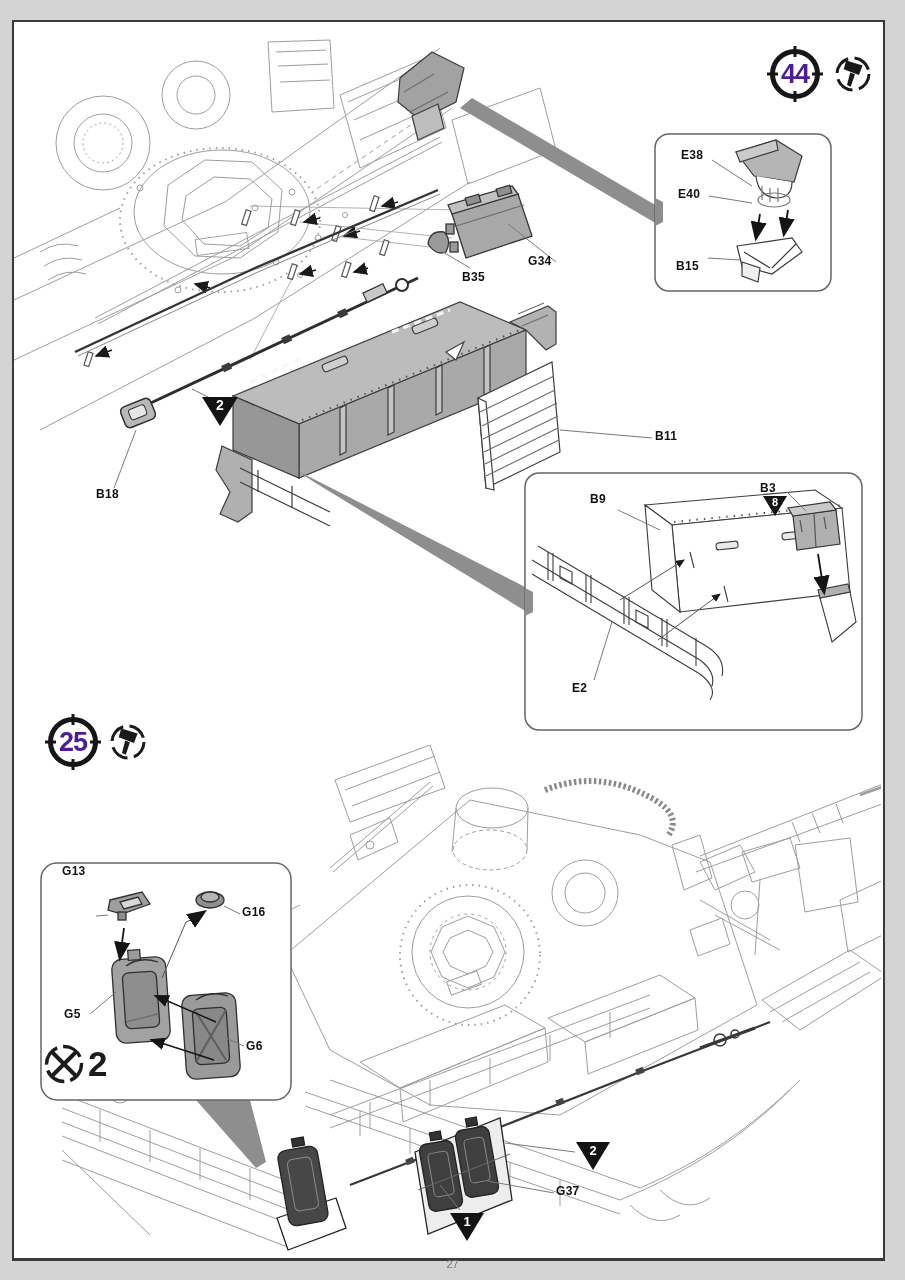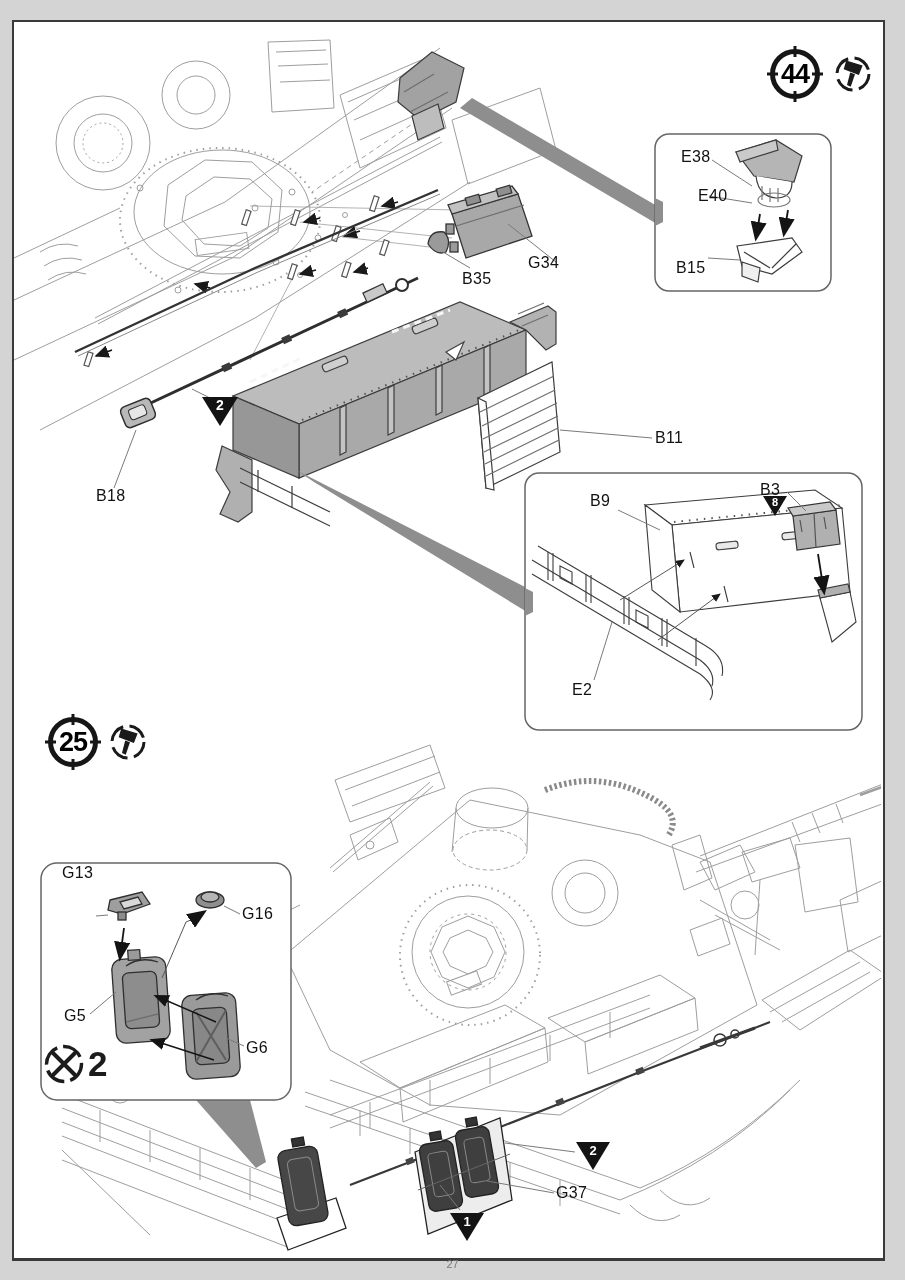--- a/index.html
+++ b/index.html
@@ -7,32 +7,32 @@
     width:905px;height:1280px;position:relative;overflow:hidden;
     background:#d4d4d4;
     font-family:"Liberation Sans","DejaVu Sans",sans-serif;
   }
   .paper{
     position:absolute;left:12px;top:20px;width:869px;height:1236px;
     background:#ffffff;border:2px solid #3a3a3a;border-bottom-width:3px;
   }
   .art{position:absolute;left:0;top:0;width:905px;height:1280px;pointer-events:none;}
   .plabel{
-    position:absolute;font-size:16px;font-weight:400;color:#111;
+    position:absolute;font-size:12px;font-weight:700;color:#111;
     letter-spacing:.3px;white-space:nowrap;z-index:5;
   }
   .pagenum{
     position:absolute;left:0;top:1258px;width:905px;text-align:center;
     font-size:11px;color:#787878;z-index:5;
   }
   .badge{position:absolute;z-index:5;}
   .badge .num{
     position:absolute;left:0;top:0;width:100%;height:100%;
     display:flex;align-items:center;justify-content:center;
-    font-size:27px;font-weight:900;color:#000000;letter-spacing:-1px;
+    font-size:27px;font-weight:900;color:#4c1d95;letter-spacing:-1px;
   }
   .tri{position:absolute;z-index:6;}
   .qty2{
     position:absolute;left:88px;top:1044px;font-size:35px;font-weight:800;color:#1c1c1c;z-index:5;
   }
 </style>
 </head>
 <body>
 
 <div class="paper"></div>
@@ -367,21 +367,21 @@
   <g stroke="#7a7a7a" stroke-width="1" fill="none">
     <path d="M554,1193 L487,1181"></path>
     <path d="M505,1143 L575,1152"></path>
     <path d="M440,1185 L460,1210"></path>
   </g>
 
   </g>
 </svg>
 
 <span class="plabel" style="left:681px;top:148px">E38</span>
-<span class="plabel" style="left:698px;top:187px">E40</span>
+<span class="plabel" style="left:678px;top:187px">E40</span>
 <span class="plabel" style="left:676px;top:259px">B15</span>
 <span class="plabel" style="left:528px;top:254px">G34</span>
 <span class="plabel" style="left:462px;top:270px">B35</span>
 <span class="plabel" style="left:655px;top:429px">B11</span>
 <span class="plabel" style="left:96px;top:487px">B18</span>
 <span class="plabel" style="left:590px;top:492px">B9</span>
 <span class="plabel" style="left:760px;top:481px">B3</span>
 <span class="plabel" style="left:572px;top:681px">E2</span>
 <span class="plabel" style="left:62px;top:864px">G13</span>
 <span class="plabel" style="left:242px;top:905px">G16</span>

